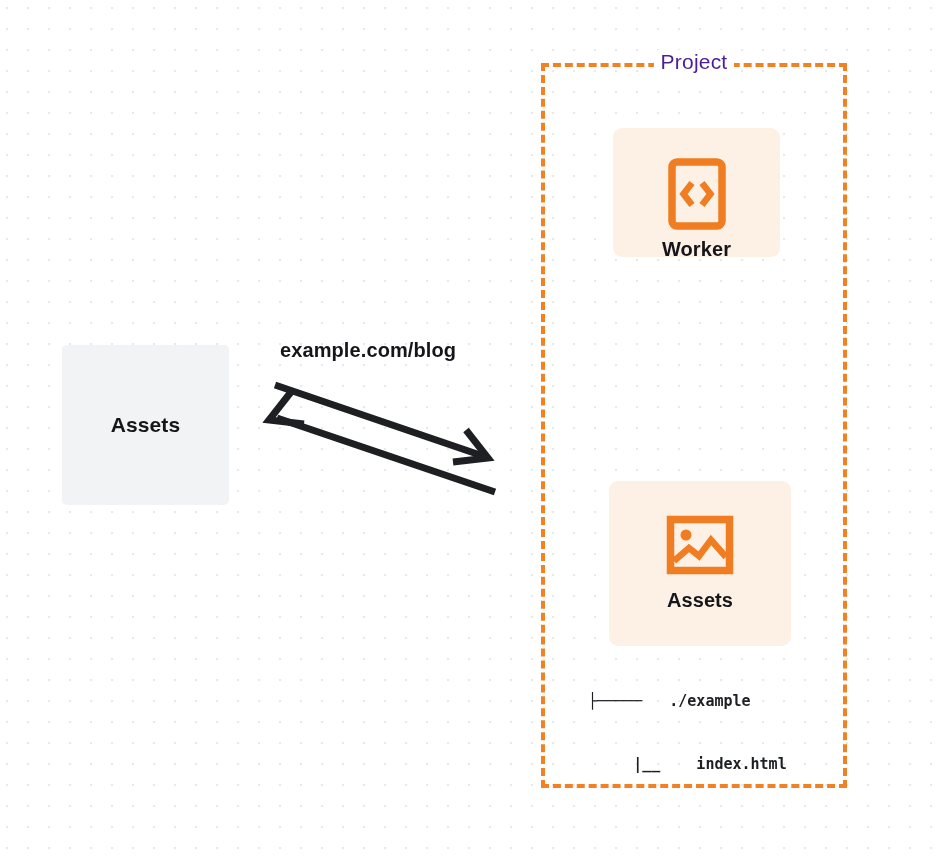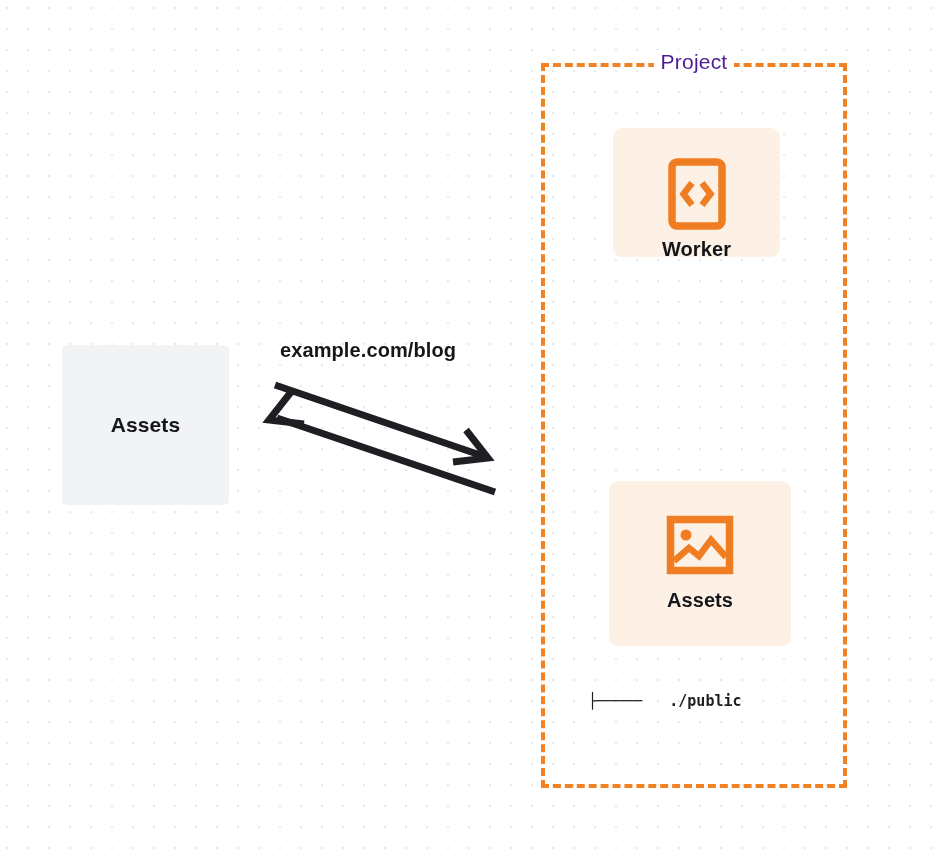--- a/index.html
+++ b/index.html
@@ -210,17 +210,18 @@
       <svg width="68" height="60" viewBox="0 0 68 60">
         <rect x="4.5" y="4.5" width="59" height="51" fill="none" stroke="#f07d21" stroke-width="7.5"></rect>
         <circle cx="20" cy="20" r="5.5" fill="#f07d21"></circle>
         <path d="M8 46 L23 33 L33 41 L45 25 L60 42" fill="none" stroke="#f07d21" stroke-width="6.5" stroke-linecap="butt" stroke-linejoin="miter"></path>
       </svg>
     </div>
     <div class="card-label">Assets</div>
   </div>
 
   <div class="file-tree">
-    <span class="tree-row">├─────   ./public</span>
+    <span class="tree-row">├─────   ./example</span>
+    <span class="tree-row">     |__    index.html</span>
     
   </div>
 
 </div>
 
 </body></html>

